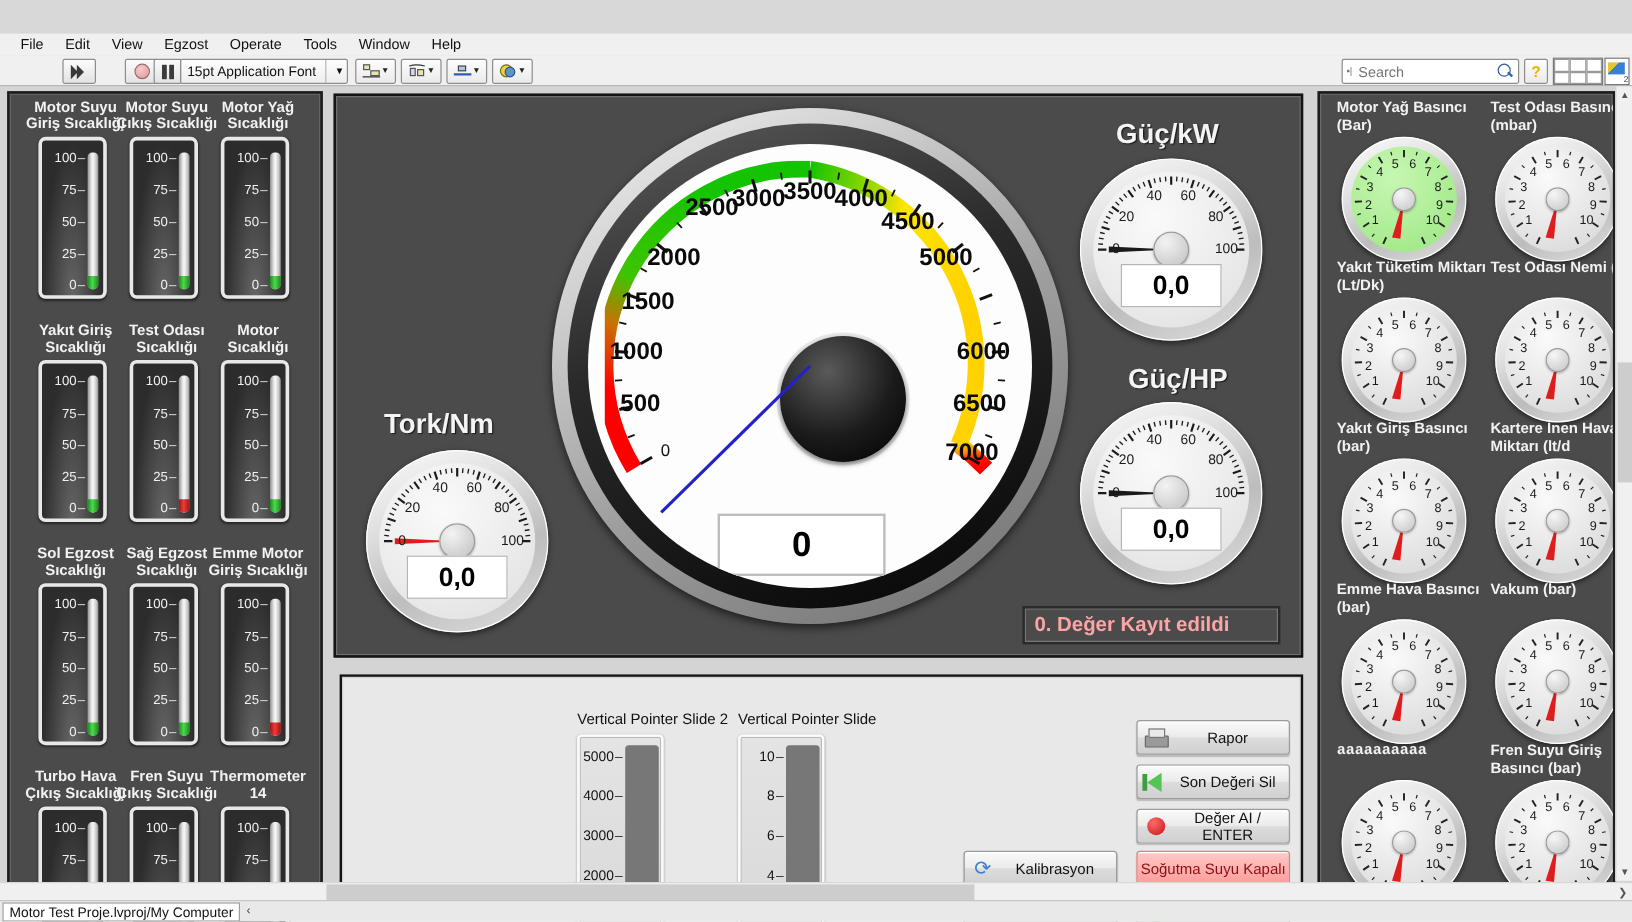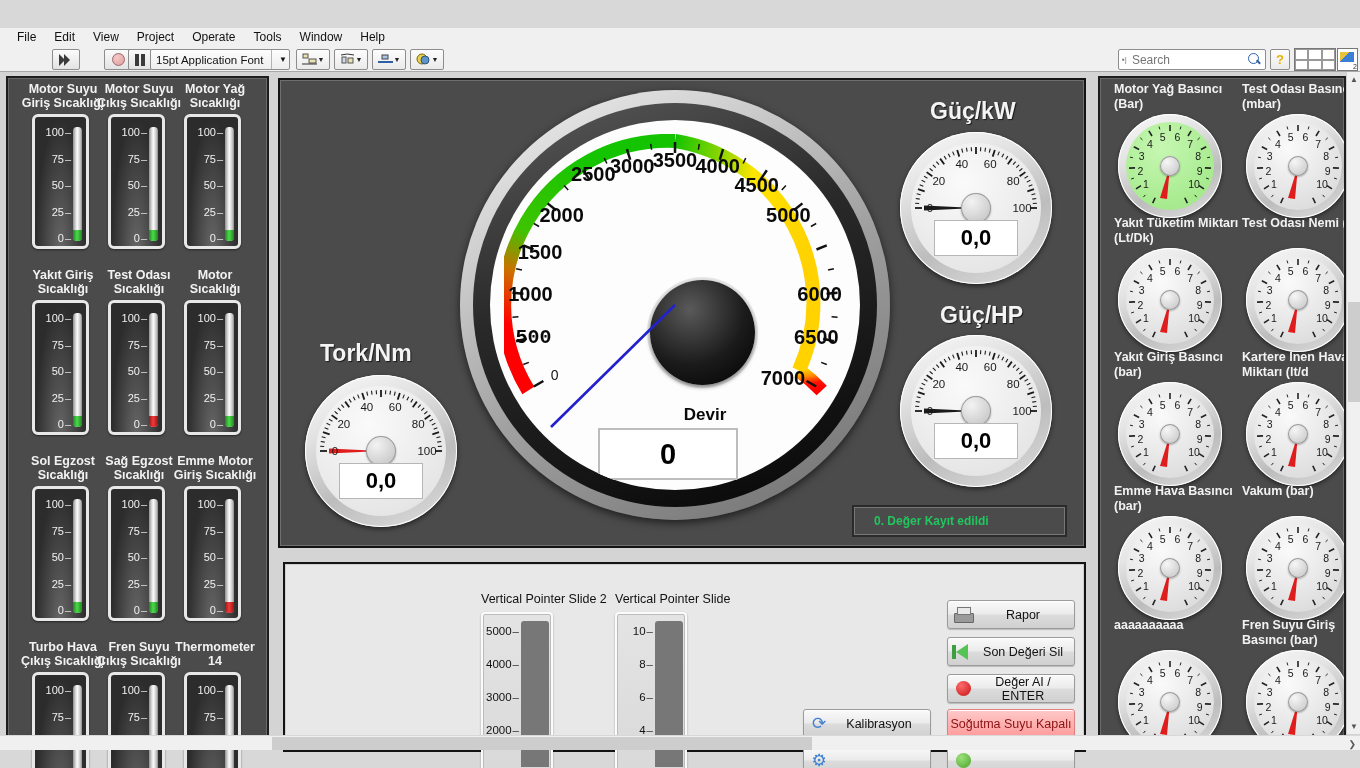--- a/index.html
+++ b/index.html
@@ -260,22 +260,22 @@
   .sg-val {
     position: absolute; left: 34px; top: 88px; width: 84px; height: 36px;
     background: #fff; border: 1px solid #b6b6b6;
     display: flex; align-items: center; justify-content: center;
     font-size: 22px; font-weight: bold; color: #000;
   }
   .status-box {
     position: absolute; left: 572px; top: 425px; width: 215px; height: 32px;
     background: #4b4b4b; border: 2px solid #2b2b2b;
     box-shadow: inset 0 0 0 1px #777;
-    display: flex; align-items: center; padding-left: 20px;
-    font-size: 12px; font-weight: bold; color: #22c55e;
+    display: flex; align-items: center; padding-left: 8px;
+    font-size: 17px; font-weight: bold; color: #fca5a5;
   }
 
   
   .bottom-panel {
     position: absolute; left: 283px; top: 562px; width: 803px; height: 190px;
     background: #e8e8e8; border: 2px solid #131313;
     box-shadow: inset 0 0 0 1px #cfcfcf;
   }
   .vs-label {
     position: absolute; font-size: 12.5px; color: #111; white-space: nowrap;
@@ -394,21 +394,21 @@
 </head>
 <body>
 
 <div id="app">
 
 
   <div class="menubar">
     <div class="menu-item">File</div>
     <div class="menu-item">Edit</div>
     <div class="menu-item">View</div>
-    <div class="menu-item">Project</div>
+    <div class="menu-item">Egzost</div>
     <div class="menu-item">Operate</div>
     <div class="menu-item">Tools</div>
     <div class="menu-item">Window</div>
     <div class="menu-item">Help</div>
   </div>
 
   <div class="toolbar">
     <div class="tb-btn" style="left:52px;width:28px;">
       <span class="run-arrow"></span>
     </div>
@@ -684,41 +684,40 @@
               <line x1="312.49280979391904" y1="115.46816429630785" x2="322.73242102900525" y2="111.44941302827749" stroke-width="2.5"></line>
               <line x1="324.06368221254627" y1="136.06421336885847" x2="329.9132496856372" y2="134.72908776512057" stroke-width="1.5"></line>
               <line x1="322.5749771715394" y1="159.64102577486344" x2="333.54421894053235" y2="158.81899474541277" stroke-width="2.5"></line>
               <line x1="327.5609961574453" y1="182.73262469306874" x2="333.54421894053235" y2="183.18100525458732" stroke-width="1.5"></line>
               <line x1="319.1890426516372" y1="204.82318196135975" x2="329.91324968563725" y2="207.2709122348792" stroke-width="2.5"></line>
               <line x1="317.14717853714" y1="228.35854082552407" x2="322.7324210290053" y2="230.55058697172245" stroke-width="1.5"></line>
               <line x1="302.63586137523475" y1="246.9999999999999" x2="312.1621408168636" y2="252.4999999999999" stroke-width="2.5"></line>
             </g>
         </svg>
         <div class="tach-hub"></div>
-        <div class="devir-label">Devir</div>
         <div class="devir-box">0</div>
       </div>
       <svg class="tach-needle" viewBox="0 0 430 430">
         <line x1="215" y1="215" x2="91" y2="337" stroke="#2222cc" stroke-width="2.6"></line>
       </svg>
       <div id="tach-labels">
           <div class="tach-zero" style="left: 94.6225px; top: 284.5px;">0</div>
-          <div class="tach-ticklabel" style="left: 73.6355px; top: 247.266px; font-family: Liberation Mono, monospace;">500</div>
+          <div class="tach-ticklabel" style="left: 73.6355px; top: 247.266px;">500</div>
           <div class="tach-ticklabel" style="left: 70.4054px; top: 204.164px;">1000</div>
           <div class="tach-ticklabel" style="left: 80.0233px; top: 162.026px;">1500</div>
           <div class="tach-ticklabel" style="left: 101.634px; top: 124.594px;">2000</div>
           <div class="tach-ticklabel" style="left: 133.319px; top: 84px;">2500</div>
           <div class="tach-ticklabel" style="left: 172.26px; top: 76.4419px;">3000</div>
           <div class="tach-ticklabel" style="left: 215px; top: 70px;">3500</div>
           <div class="tach-ticklabel" style="left: 257.74px; top: 76.4419px;">4000</div>
           <div class="tach-ticklabel" style="left: 296.681px; top: 95.1954px;">4500</div>
           <div class="tach-ticklabel" style="left: 328.366px; top: 124.594px;">5000</div>
           <div class="tach-ticklabel" style="left: 359.595px; top: 204.164px;">6000</div>
           <div class="tach-ticklabel" style="left: 356.365px; top: 247.266px;">6500</div>
-          <div class="tach-ticklabel" style="left: 323px; top: 287.5px; text-align: right;">7000</div>
+          <div class="tach-ticklabel" style="left: 350px; top: 287.5px; text-align: right;">7000</div>
         </div>
     </div>
 
     <div class="sg-wrap" style="left:25px;top:295px;">
       <div class="sg-bezel"></div>
       <div class="sg-face"></div>
       <svg viewBox="0 0 152 152" style="position:absolute;inset:0;" class="sg-ticks">
           <line x1="22" y1="76" x2="15" y2="76.00000000000001" stroke="#1a1a1a" stroke-width="1.8"></line>
           <line x1="19.175711977211705" y1="71.52783154351285" x2="15.188042642279193" y2="71.21399516060147" stroke="#1a1a1a" stroke-width="1.1"></line>
           <line x1="19.701764586077147" y1="67.08323549270685" x2="15.751011223696594" y2="66.45749763254592" stroke="#1a1a1a" stroke-width="1.1"></line>
@@ -1273,21 +1272,21 @@
         <div class="rg-num" style="left: 23.7287px; top: 41.9634px;">3</div>
         <div class="rg-num" style="left: 31.8202px; top: 29.8015px;">4</div>
         <div class="rg-num" style="left: 44.6962px; top: 22.9027px;">5</div>
         <div class="rg-num" style="left: 59.3038px; top: 22.9027px;">6</div>
         <div class="rg-num" style="left: 72.1798px; top: 29.8015px;">7</div>
         <div class="rg-num" style="left: 80.2713px; top: 41.9634px;">8</div>
         <div class="rg-num" style="left: 81.6598px; top: 56.5049px;">9</div>
         <div class="rg-num" style="left: 76.0162px; top: 69.9783px;">10</div>
         <div class="rg-hub"></div>
       </div>
-      <div class="rg-label" style="left: 14px; top: 540px;">aaaaaaaaaa</div>
+      <div class="rg-label" style="left: 14px; top: 540px; font-family: Liberation Mono, monospace;">aaaaaaaaaa</div>
       <div class="rg-wrap" style="left: 18px; top: 572px;">
         <div class="rg-bezel"></div>
         <div class="rg-face"></div>
         <svg viewBox="0 0 104 104" style="position: absolute; inset: 0px;">
           <line x1="37.208360839075524" y1="83.72077254628275" x2="34.67265126863133" y2="89.15861926850266" stroke="#222" stroke-width="1.6"></line>
           <line x1="27.320974163453027" y1="80.89542669280118" x2="25.372630018462473" y2="83.17664458960127" stroke="#222" stroke-width="1"></line>
           <line x1="22.983684960573544" y1="71.57175162147614" x2="18.009459525243294" y2="74.92690904230062" stroke="#222" stroke-width="1.6"></line>
           <line x1="15.963701102164428" y1="64.0575769433935" x2="13.118730136545828" y2="65.00949091260878" stroke="#222" stroke-width="1"></line>
           <line x1="17.047966283589915" y1="53.83175846850303" x2="11.05618907506247" y2="54.1457742059607" stroke="#222" stroke-width="1.6"></line>
           <line x1="14.900751729442533" y1="43.77529467035209" x2="11.97186370808273" y2="43.125975828537776" stroke="#222" stroke-width="1"></line>
@@ -1365,14 +1364,18 @@
   <div class="vscroll">
     <div class="up">▲</div>
     <div class="thumb"></div>
     <div class="dn">▼</div>
   </div>
   <div class="hscroll">
     <div class="thumb"></div>
     <div class="rt">❯</div>
   </div>
 
+  <div class="statusbar">
+    <div class="status-path">Motor Test Proje.lvproj/My Computer</div>
+    <div class="status-arrow">‹</div>
+  </div>
 
 </div>
 
 </body></html>

